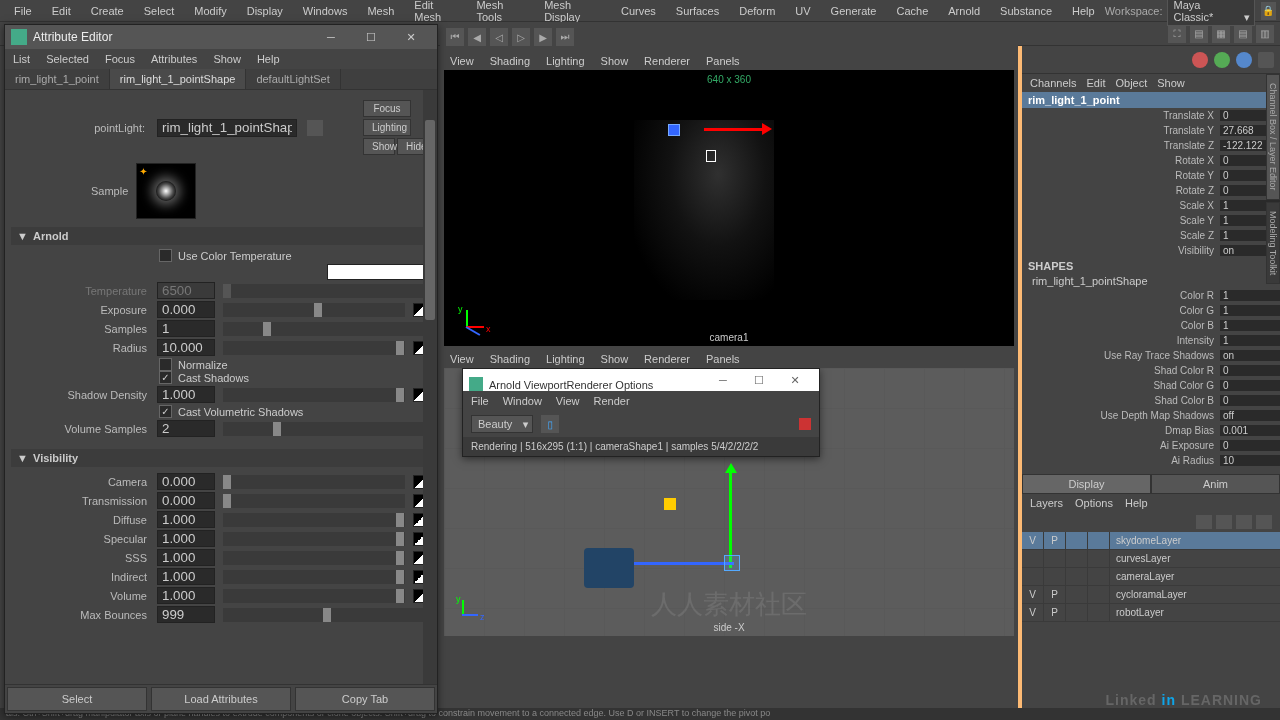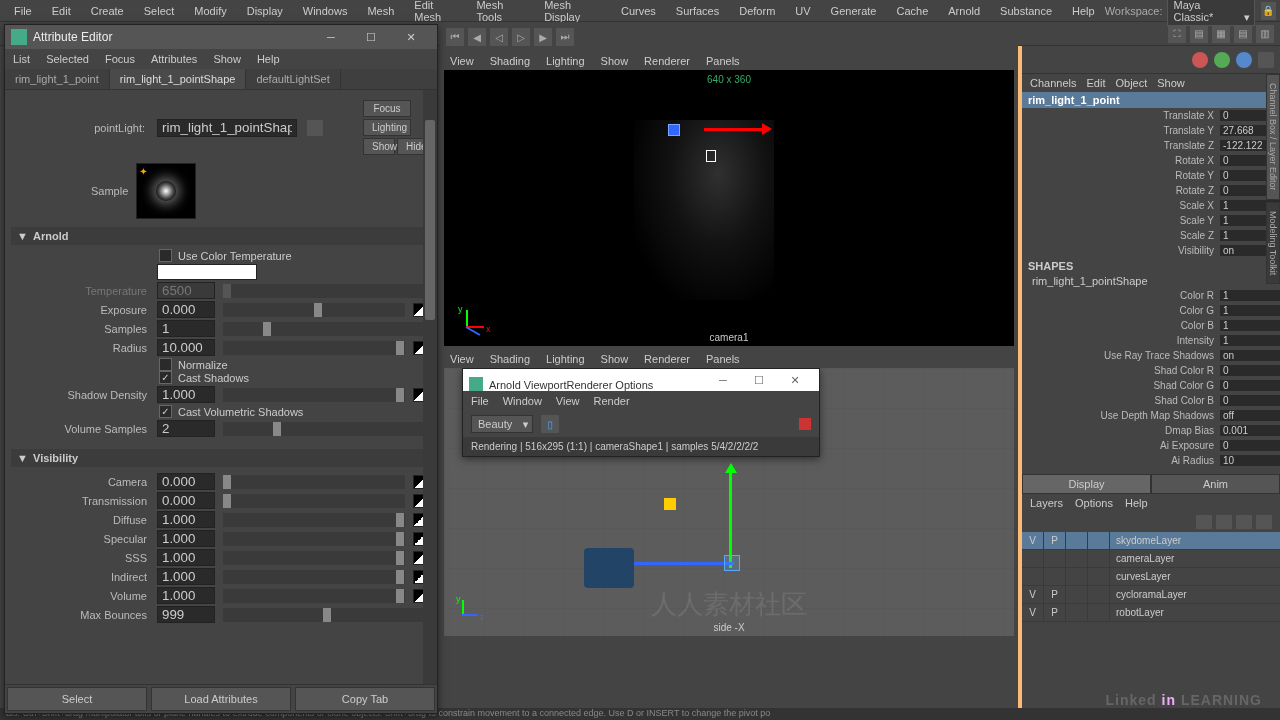--- a/index.html
+++ b/index.html
@@ -40,21 +40,21 @@
 .sample-label { color: #bbb; }
 .sample-box { width: 60px; height: 56px; background: #000; border: 1px solid #222; position: relative; display: flex; align-items: center; justify-content: center; }
 .sample-glow { width: 20px; height: 20px; border-radius: 50%; background: radial-gradient(circle, #fff 0%, rgba(255,255,255,0.3) 50%, transparent 80%); box-shadow: 0 0 12px 4px rgba(255,255,255,0.4); }
 
 .ae-section { margin-top: 6px; }
 .ae-sec-head { display: flex; align-items: center; background: #3c3c3c; padding: 3px 6px; cursor: pointer; }
 .ae-sec-head .arrow { width: 12px; display: inline-block; }
 .ae-sec-name { font-weight: bold; color: #ccc; margin-left: 4px; }
 .ae-sec-body { padding: 4px 2px; }
 
-.attr-row { display: flex; align-items: center; margin: 2px 0; gap: 4px; }
+.attr-row { display: flex; align-items: center; margin: 2px 0; gap: 4px; justify-content: flex-end; }
 .attr-label { width: 140px; text-align: right; color: #bbb; padding-right: 6px; }
 .attr-input { background: #2a2a2a; border: 1px solid #222; color: #ccc; padding: 1px 4px; height: 17px; width: 58px; }
 .attr-slider { flex: 1; height: 14px; background: #3a3a3a; position: relative; margin: 0 4px; }
 .attr-slider-thumb { position: absolute; width: 8px; height: 14px; background: #888; top: 0; }
 .attr-swatch { width: 14px; height: 14px; border: 1px solid #222; cursor: pointer; background: linear-gradient(135deg,#000 50%,#fff 50%); }
 .attr-check { display: flex; align-items: center; gap: 6px; margin-left: 146px; }
 .attr-chk-box { width: 13px; height: 13px; background: #2a2a2a; border: 1px solid #666; display: flex; align-items: center; justify-content: center; font-size: 10px; }
 .color-swatch-white { width: 100px; height: 16px; background: #fff; border: 1px solid #222; }
 .attr-input-dim { background: #3a3a3a; color: #777; }
 
@@ -112,21 +112,21 @@
 .layers-menu span { color: #ccc; cursor: pointer; }
 .layers-icons { display: flex; gap: 4px; padding: 3px 8px; justify-content: flex-end; }
 .layer-ico { width: 16px; height: 14px; background: #555; }
 .layer-list { }
 .layer-row { display: flex; align-items: center; height: 18px; background: #444; border-bottom: 1px solid #3a3a3a; }
 .layer-row.active { background: #5a7a9a; }
 .layer-cell { width: 22px; height: 18px; border-right: 1px solid #3a3a3a; text-align: center; font-size: 10px; color: #ccc; line-height: 18px; }
 .layer-name { flex: 1; padding-left: 6px; color: #ccc; font-size: 10px; }
 
 .watermark-br { position: absolute; right: 18px; bottom: 12px; color: #666; font-size: 14px; font-weight: bold; letter-spacing: 1px; }
-.watermark-br b { color: #f0abfc; }
+.watermark-br b { color: #0ea5e9; }
 
 .statusbar { position: absolute; bottom: 0; left: 0; right: 0; height: 12px; background: #333; color: #888; font-size: 9px; padding: 0 6px; overflow: hidden; white-space: nowrap; }
 
 .side-tabs { position: absolute; right: 0; top: 74px; width: 14px; }
 .side-tab { writing-mode: vertical-rl; background: #3a3a3a; color: #aaa; padding: 8px 1px; font-size: 9px; border: 1px solid #333; margin-bottom: 2px; cursor: pointer; }
 .side-tab.active { background: #555; }
 
 .watermark-ctr { position: absolute; left: 50%; bottom: 14px; transform: translateX(-50%); color: rgba(255,255,255,0.1); font-size: 26px; pointer-events: none; }
 </style>
 </head>
@@ -584,28 +584,28 @@
         <span class="layer-cell">P</span>
         <span class="layer-cell"></span>
         <span class="layer-cell"></span>
         <span class="layer-name">skydomeLayer</span>
       </div>
       <div class="layer-row">
         <span class="layer-cell"></span>
         <span class="layer-cell"></span>
         <span class="layer-cell"></span>
         <span class="layer-cell"></span>
+        <span class="layer-name">curvesLayer</span>
+      </div>
+      <div class="layer-row">
+        <span class="layer-cell"></span>
+        <span class="layer-cell"></span>
+        <span class="layer-cell"></span>
+        <span class="layer-cell"></span>
         <span class="layer-name">cameraLayer</span>
-      </div>
-      <div class="layer-row">
-        <span class="layer-cell"></span>
-        <span class="layer-cell"></span>
-        <span class="layer-cell"></span>
-        <span class="layer-cell"></span>
-        <span class="layer-name">curvesLayer</span>
       </div>
       <div class="layer-row">
         <span class="layer-cell">V</span>
         <span class="layer-cell">P</span>
         <span class="layer-cell"></span>
         <span class="layer-cell"></span>
         <span class="layer-name">cycloramaLayer</span>
       </div>
       <div class="layer-row">
         <span class="layer-cell">V</span>

